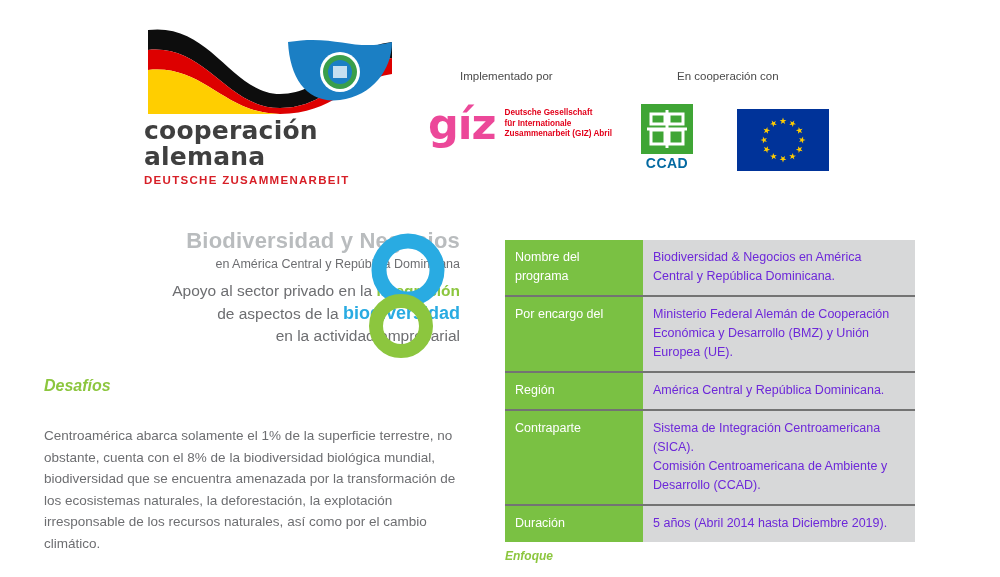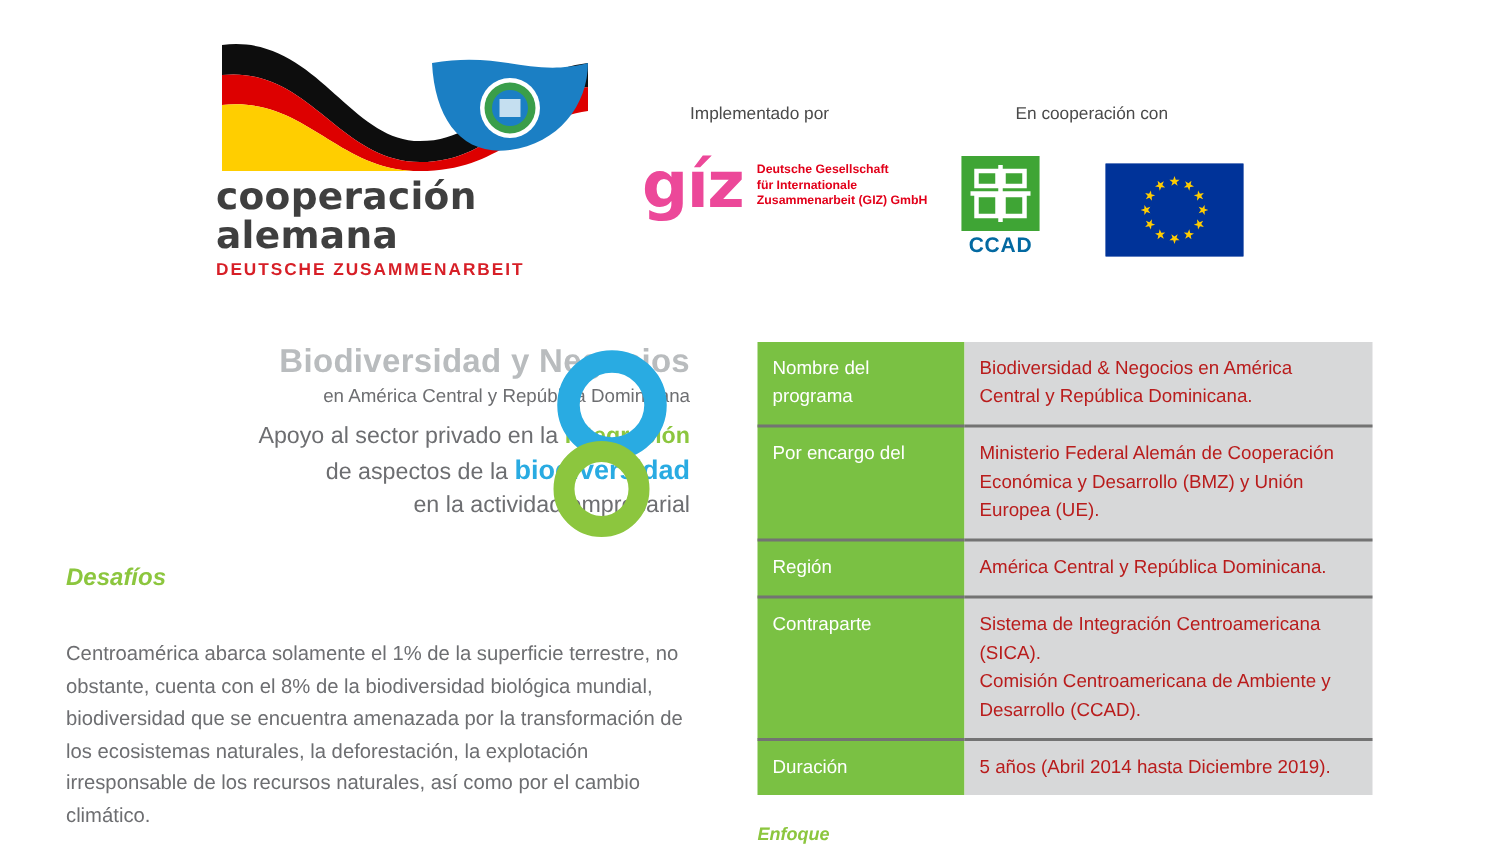--- a/index.html
+++ b/index.html
@@ -190,39 +190,39 @@
     width: 420px;
     font-size: 13.5px;
     line-height: 21.5px;
     color: #6d6e71;
   }
 
   
   .info-table {
     position: absolute;
     left: 505px;
-    top: 228px;
+    top: 240px;
     width: 410px;
     border-collapse: collapse;
     table-layout: fixed;
   }
   .info-table td {
     vertical-align: top;
     padding: 8px 10px 9px 10px;
     font-size: 12.5px;
     line-height: 19px;
   }
   .info-table td.label {
     width: 118px;
     background: #7ac143;
     color: #ffffff;
   }
   .info-table td.value {
     background: #d7d8d9;
-    color: #b91c1c;
+    color: #6d28d9;
   }
   .info-table tr + tr td {
     border-top: 2px solid #737373;
   }
 
   
   .enfoque-head {
     position: absolute;
     left: 505px;
     top: 549px;
@@ -258,21 +258,21 @@
   </div>
 
   <div class="impl-block">
     <div class="impl-label">Implementado por</div>
   </div>
 
   <div class="giz-wrap">
     <div class="giz-mark">gíz</div>
     <div class="giz-sub" style="white-space: pre-line;">Deutsche Gesellschaft
 für Internationale
-Zusammenarbeit (GIZ) GmbH</div>
+Zusammenarbeit (GIZ) Abril</div>
   </div>
 
   <div class="coop-label">En cooperación con</div>
 
   <div class="ccad-logo">
     <div class="ccad-square">
       <svg width="52" height="50" viewBox="0 0 52 50" xmlns="http://www.w3.org/2000/svg">
         <rect width="52" height="50" fill="#3fa535"></rect>
         <g stroke="#ffffff" stroke-width="3" fill="none">
           <path d="M10,10 h14 v10 h-14 z"></path>

